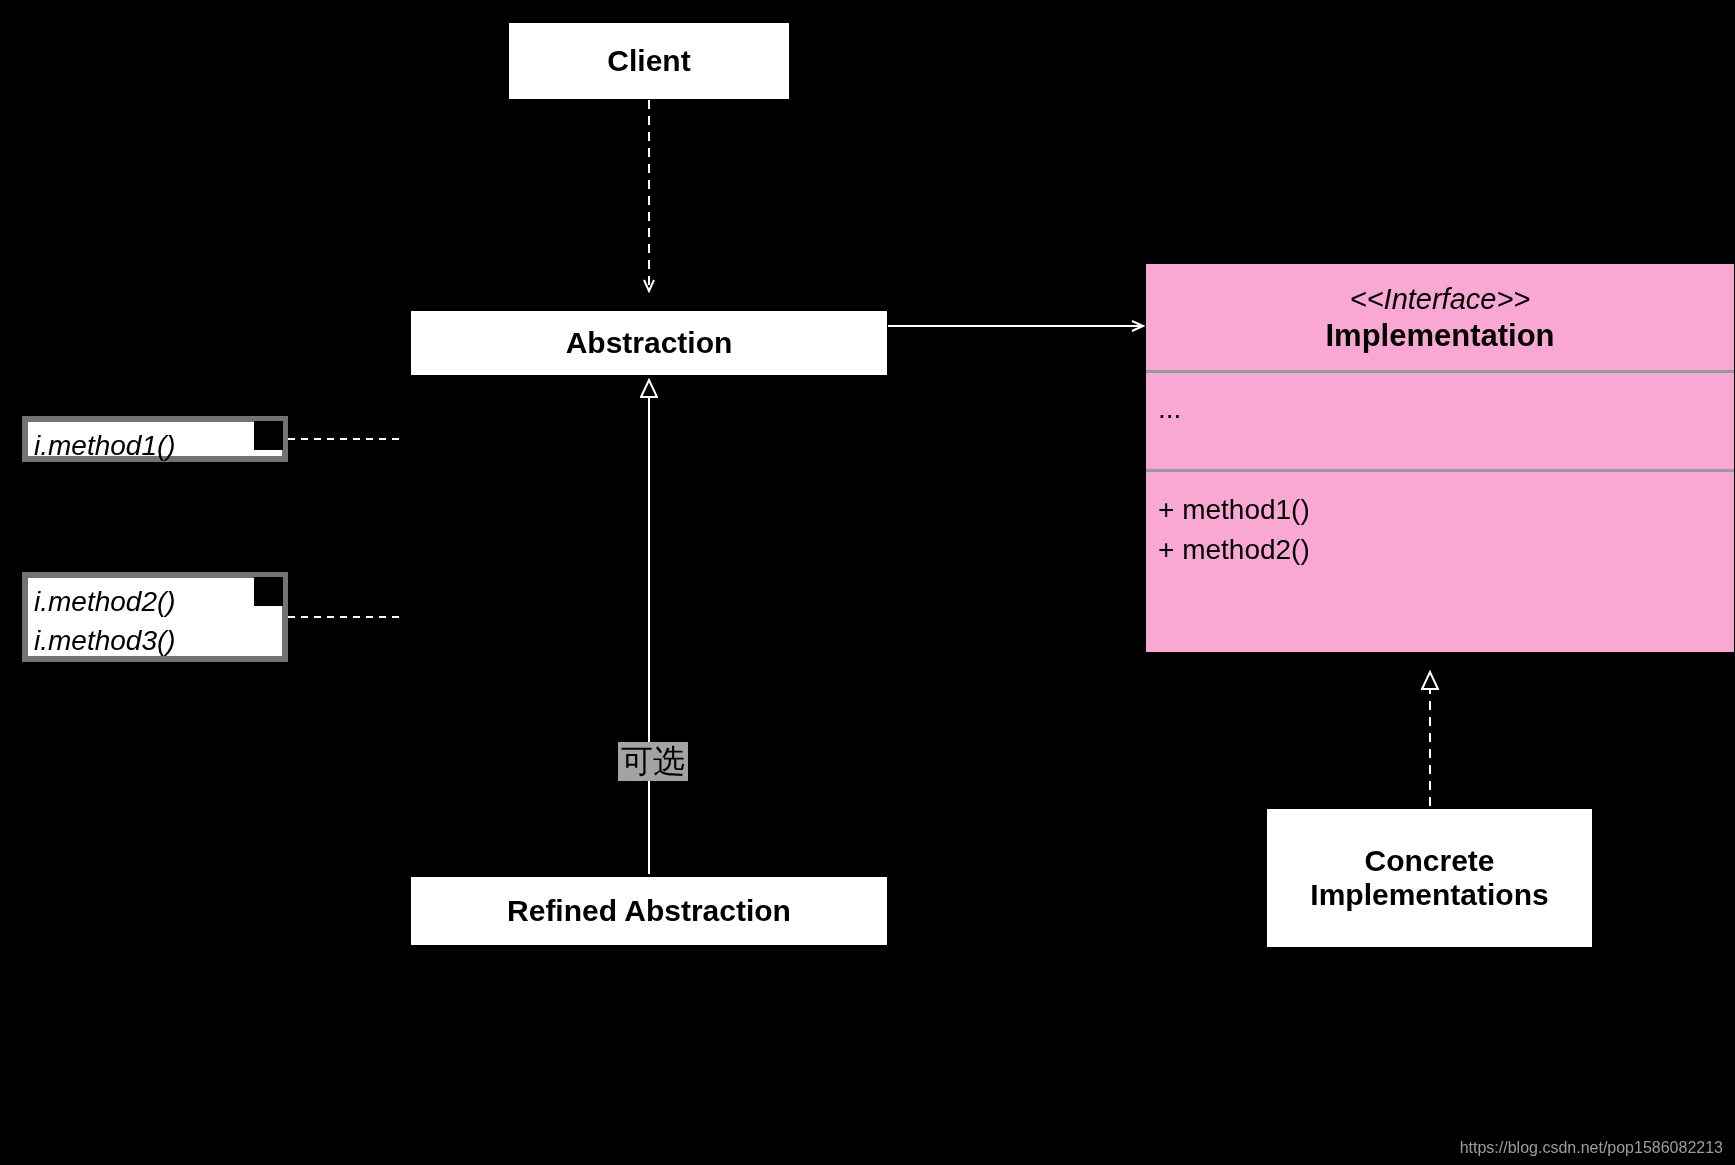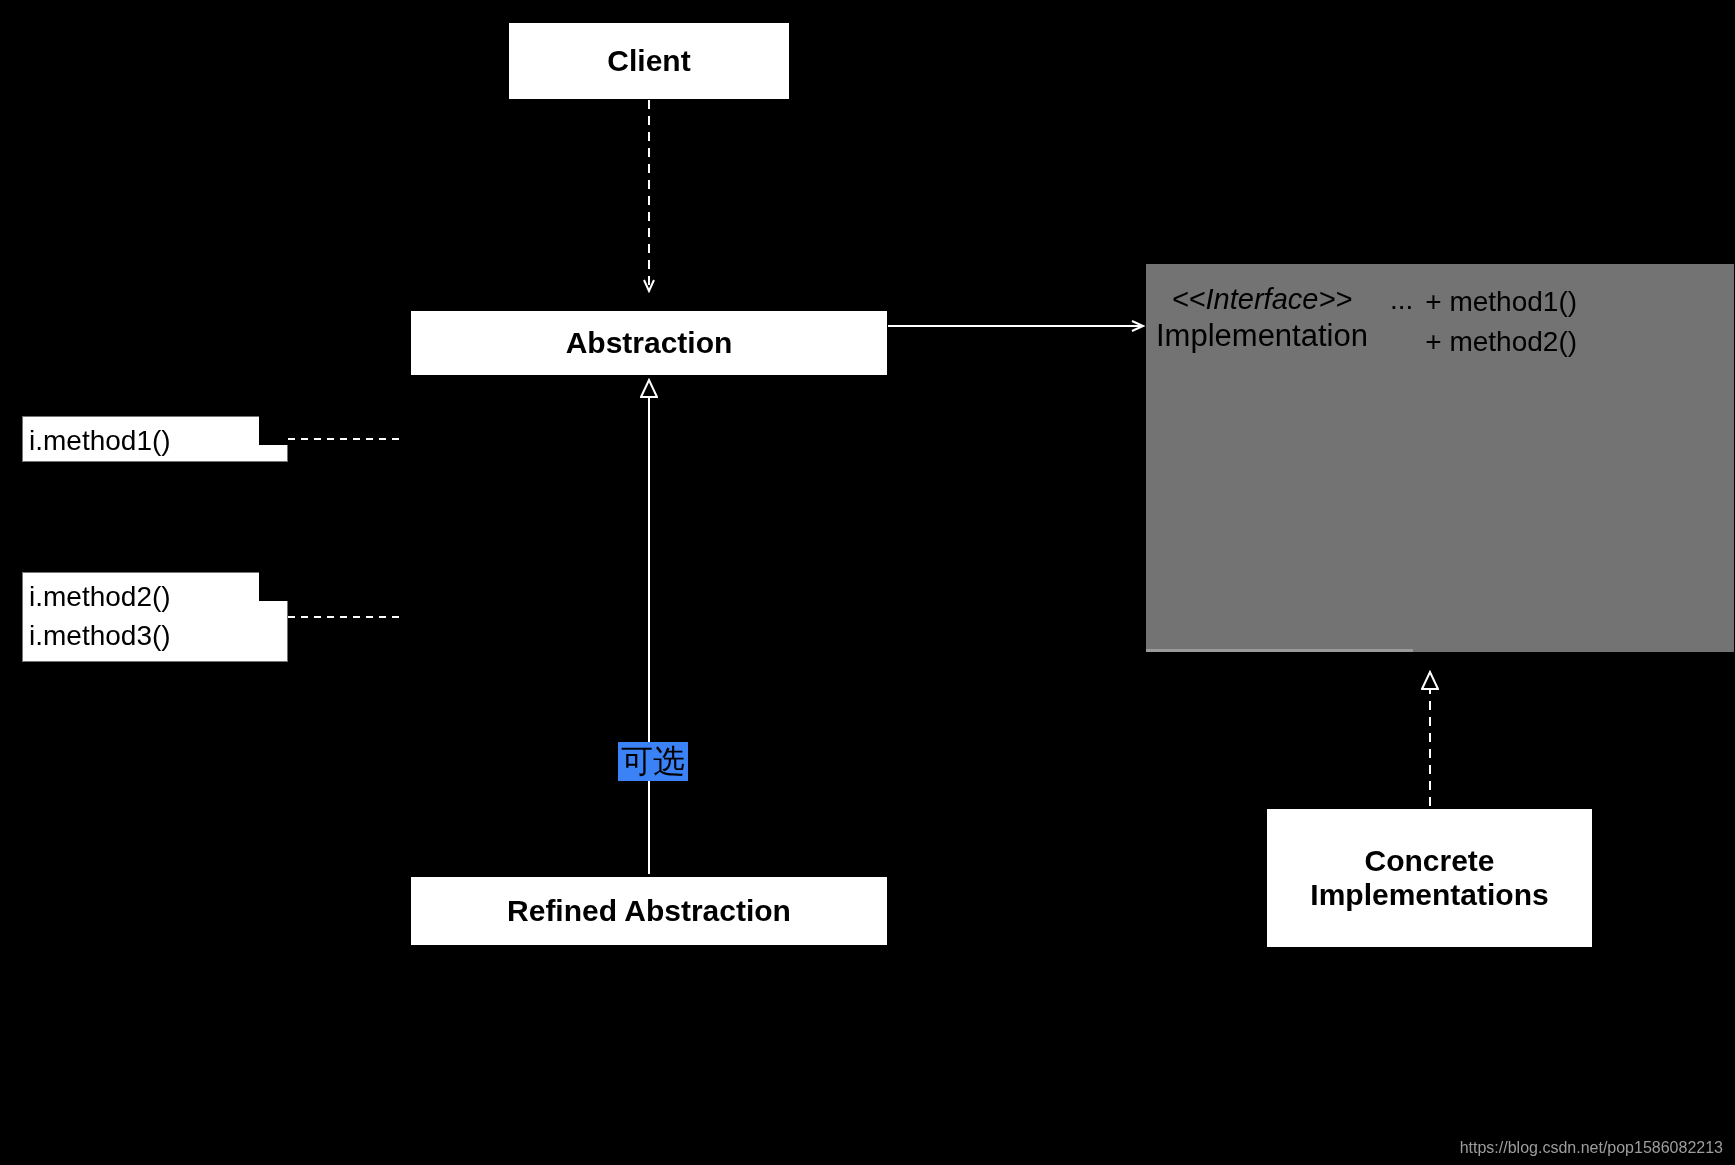--- a/index.html
+++ b/index.html
@@ -70,39 +70,39 @@
     font-size: 30px;
   }
 
   
   #implementation-box {
     position: absolute;
     left: 1145px;
     top: 263px;
     width: 590px;
     height: 390px;
-    background: #737373;
+    background: #f9a8d4;
     border: 1px solid #000000;
     box-sizing: border-box;
     display: flex;
-    flex-direction: row;
+    flex-direction: column;
     color: #000000;
   }
   #implementation-box .compartment-head {
     padding: 18px 10px 16px 10px;
     text-align: center;
     border-bottom: 3px solid #9a9a9a;
   }
   #implementation-box .stereotype {
     font-style: italic;
     font-size: 29px;
     line-height: 1.2;
   }
   #implementation-box .classname {
-    font-weight: normal;
+    font-weight: bold;
     font-size: 31px;
     line-height: 1.2;
   }
   #implementation-box .compartment-attrs {
     padding: 20px 0 20px 12px;
     font-size: 28px;
     border-bottom: 3px solid #9a9a9a;
     min-height: 56px;
   }
   #implementation-box .compartment-ops {
@@ -110,25 +110,26 @@
     font-size: 28px;
     line-height: 1.42;
     flex: 1;
   }
 
   
   .uml-note {
     position: absolute;
     background: #ffffff;
     color: #000000;
-    border: 1px solid #737373;
+    border: 6px solid #737373;
     box-sizing: border-box;
     font-size: 28px;
     line-height: 1.4;
     padding: 4px 0 6px 6px;
+    font-style: italic;
   }
   .uml-note .fold {
     position: absolute;
     right: -1px;
     top: -1px;
     width: 0;
     height: 0;
     border-left: 29px solid #000000;
     border-top: 29px solid #000000;
   }
@@ -153,21 +154,21 @@
     top: 572px;
     width: 266px;
     height: 90px;
   }
 
   
   #optional-label {
     position: absolute;
     left: 618px;
     top: 742px;
-    background: #3b82f6;
+    background: #a3a3a3;
     color: #000000;
     font-size: 32px;
     line-height: 1.1;
     padding: 2px 3px;
     white-space: nowrap;
     text-align: center;
   }
 
   
   #watermark {

